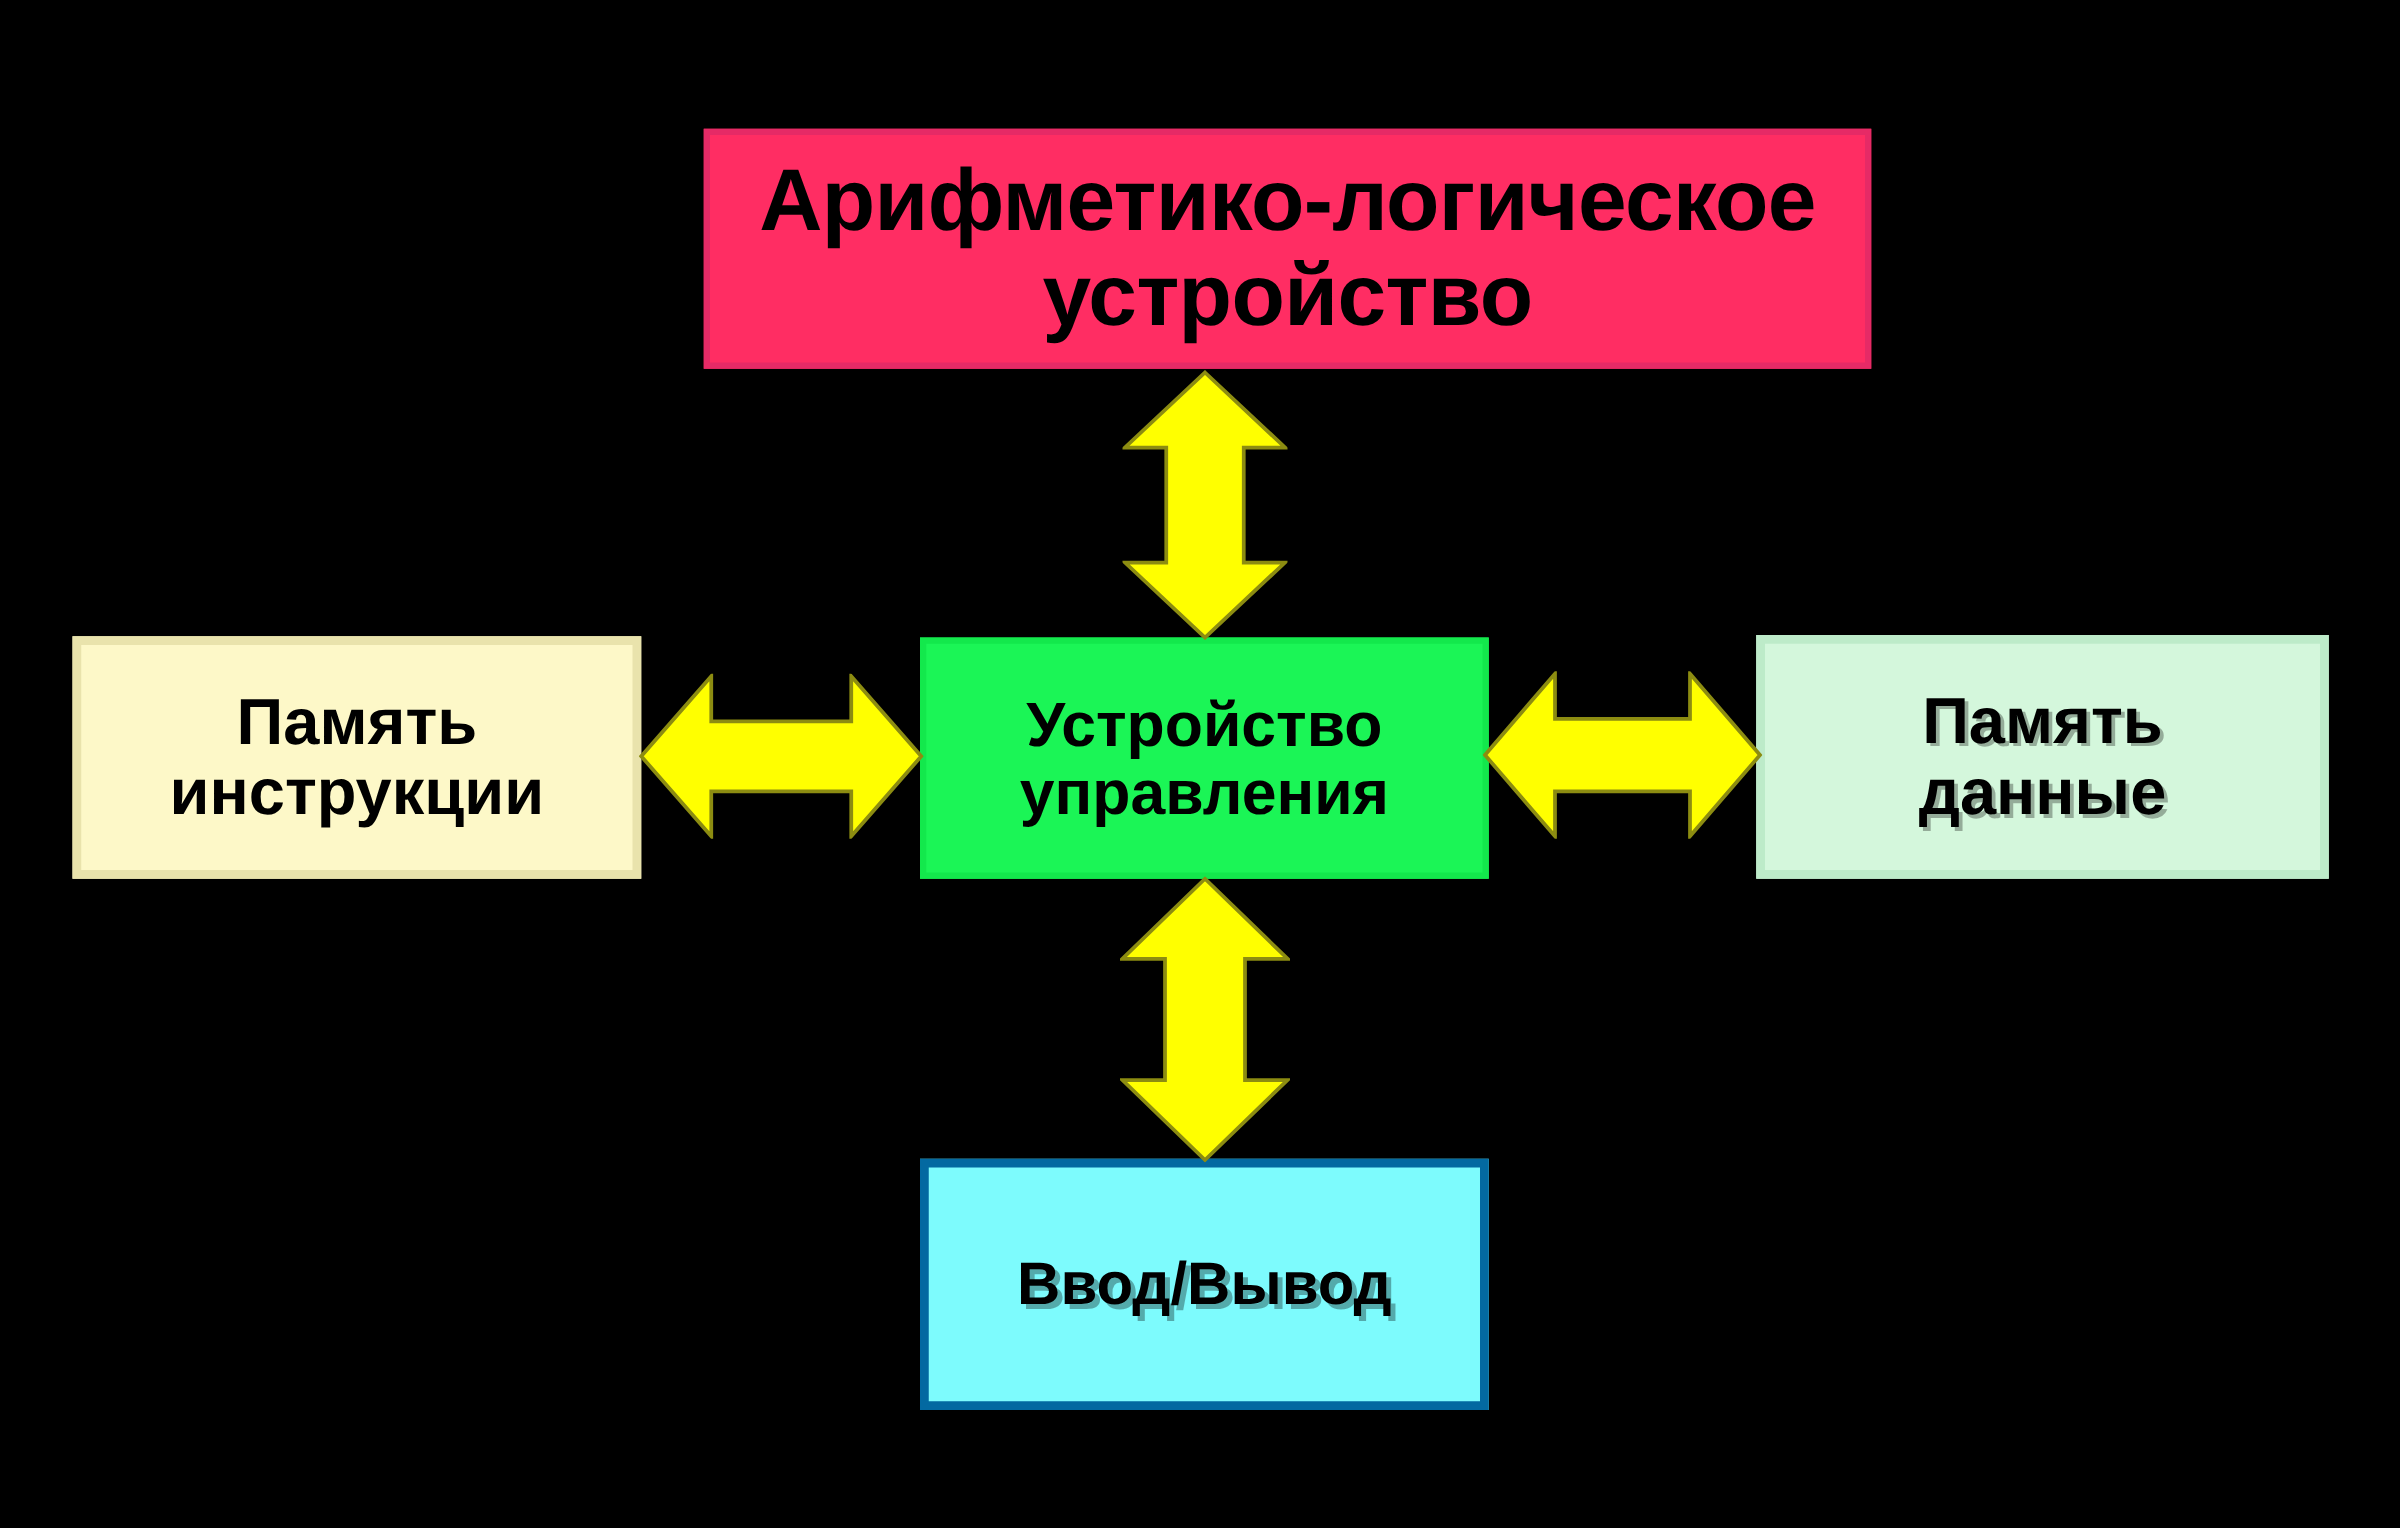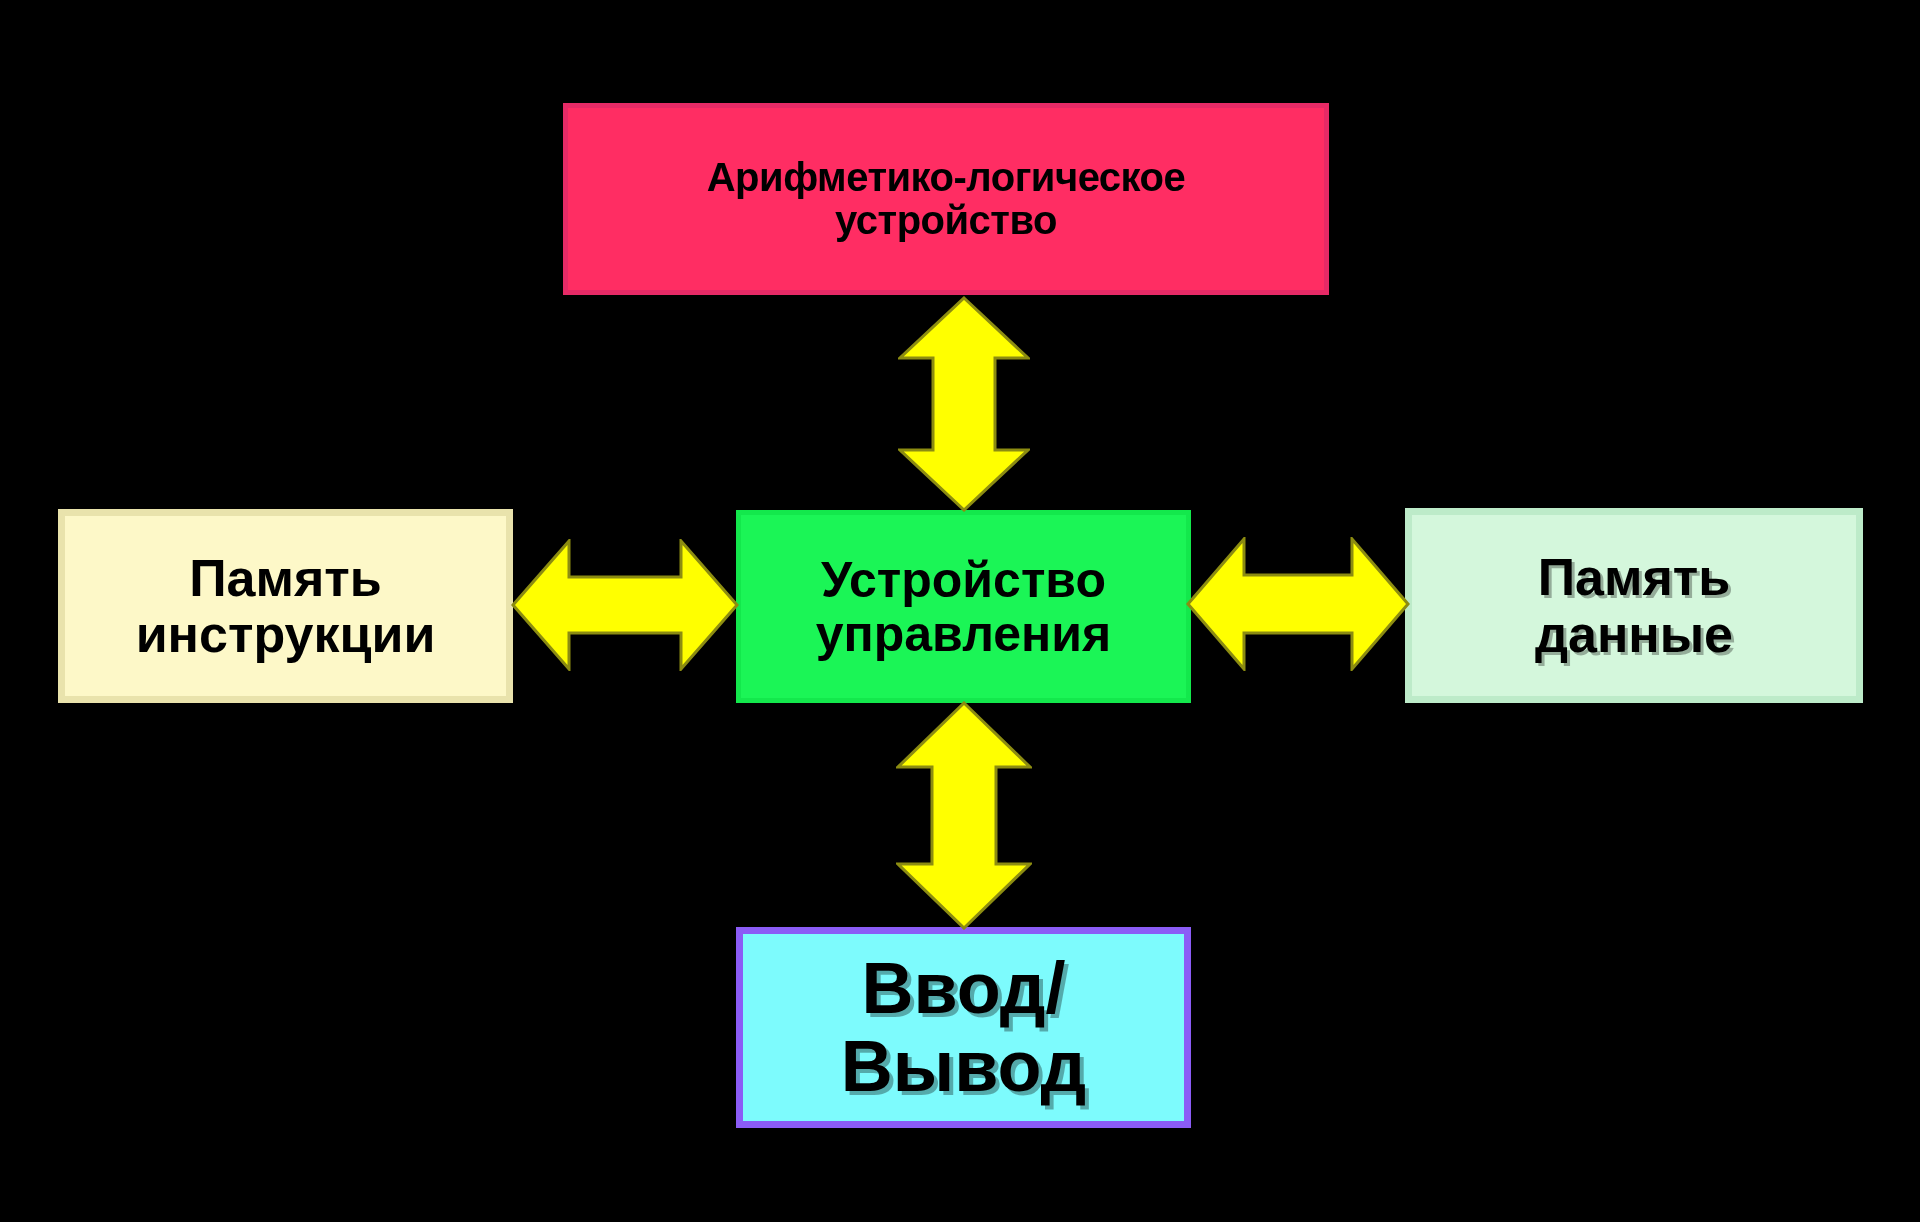--- a/index.html
+++ b/index.html
@@ -29,25 +29,25 @@
   .node .lbl {
     display: block;
     width: 100%;
     white-space: pre-line;
   }
 
   
   #node-alu {
     left: 563px;
     top: 103px;
-    width: 766px;
+    width: 934px;
     height: 192px;
     background: #FF2D63;
     border: 5px solid #E62A66;
-    font-size: 40px;
+    font-size: 70px;
     letter-spacing: -0.5px;
   }
 
   
   #node-instruction-memory {
     left: 58px;
     top: 509px;
     width: 455px;
     height: 194px;
     background: #FDF8C8;
@@ -78,22 +78,22 @@
     text-shadow: 3px 3px 0 rgba(0,0,0,0.30);
   }
 
   
   #node-io {
     left: 736px;
     top: 927px;
     width: 455px;
     height: 201px;
     background: #7DFBFD;
-    border: 7px solid #8b5cf6;
-    font-size: 72px;
+    border: 7px solid #0369a1;
+    font-size: 48px;
     text-shadow: 4px 4px 0 rgba(0,0,0,0.32);
   }
 
   
   .arrow {
     position: absolute;
   }
   .arrow svg { display: block; width: 100%; height: 100%; }
 
   #arrow-alu-control   { left: 898px;  top: 296px; width: 132px; height: 216px; }

